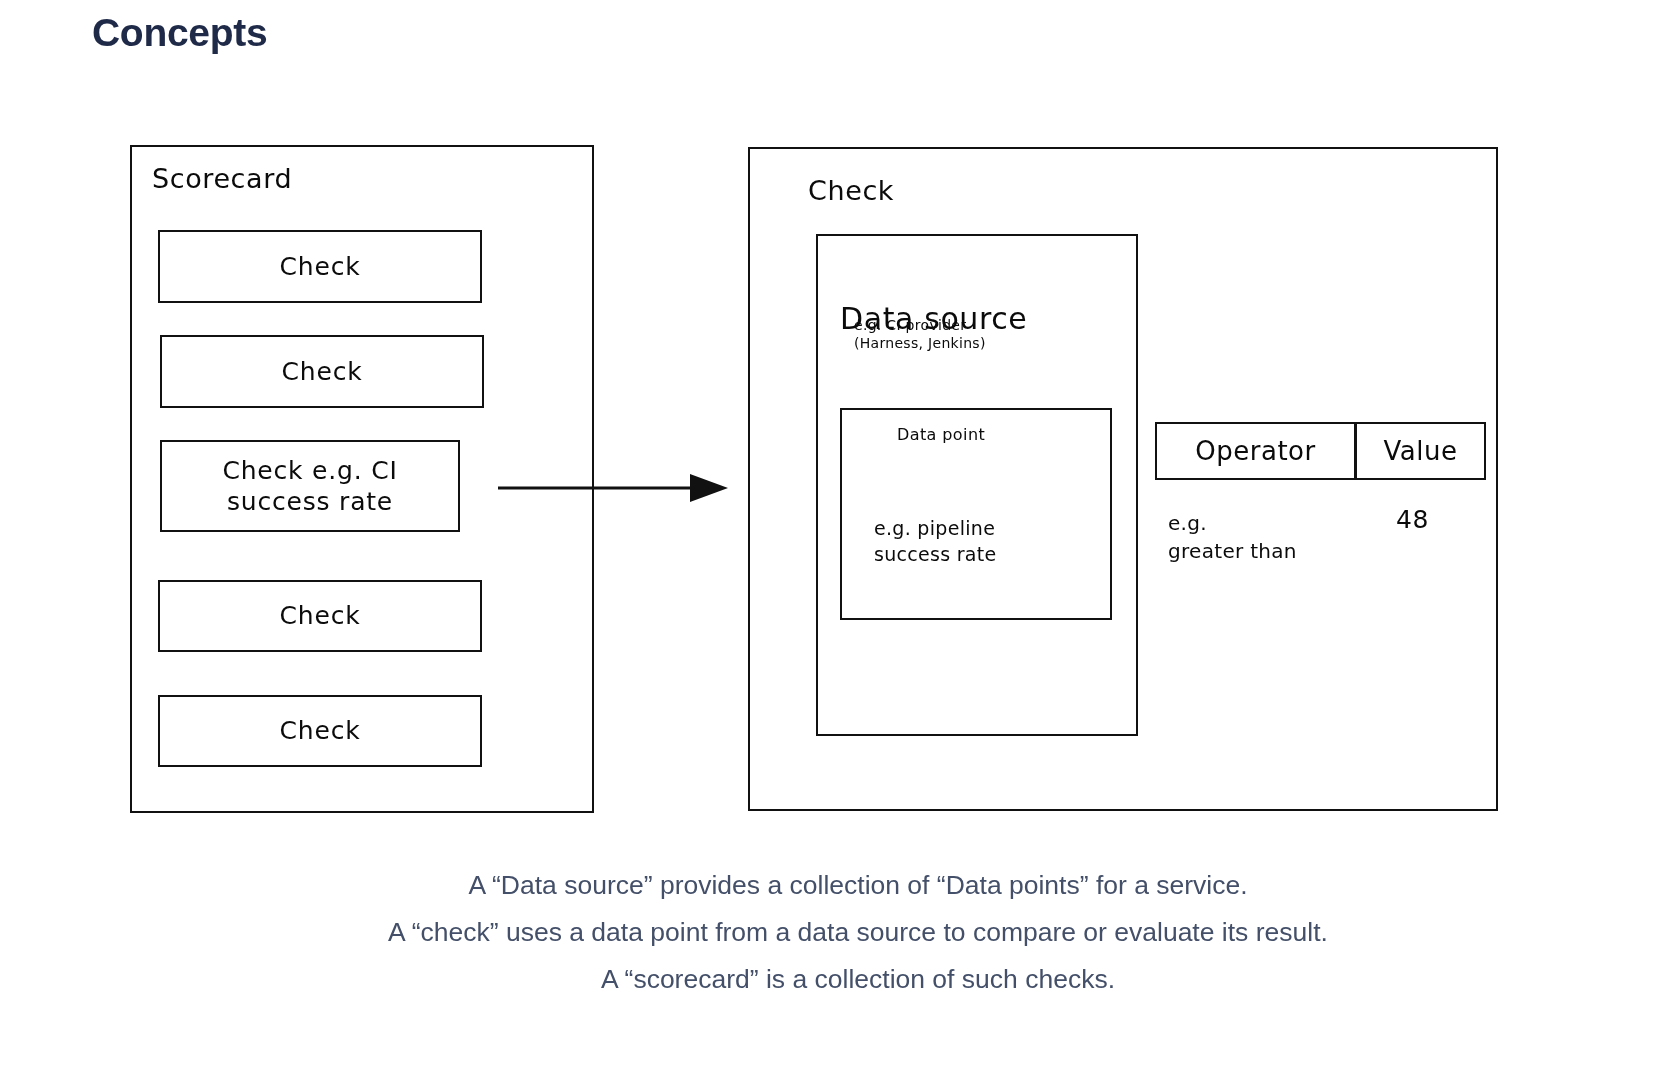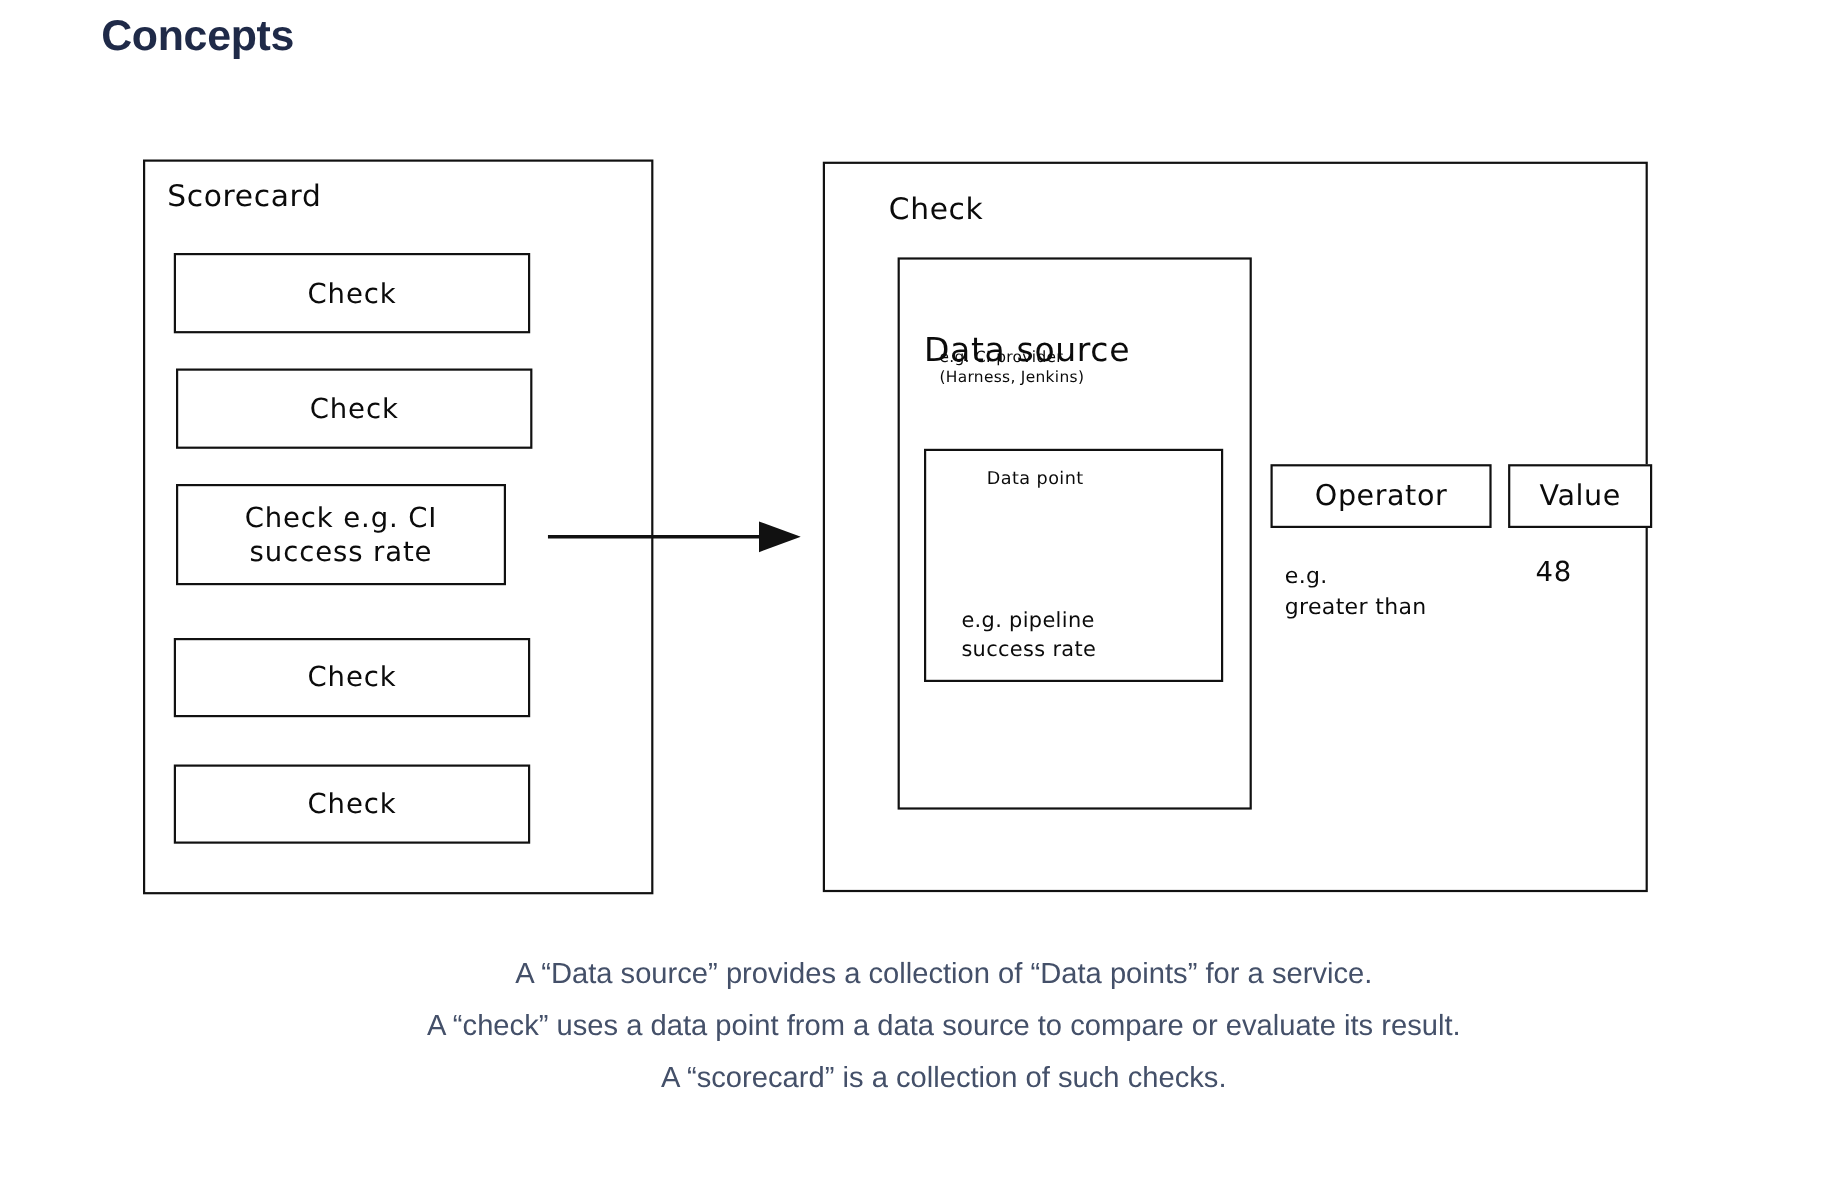--- a/index.html
+++ b/index.html
@@ -59,31 +59,31 @@
     position:absolute;left:854px;top:317px;font-size:14px;line-height:1.28;
     letter-spacing:0.3px;white-space:pre-line;
   }
 
   #datapoint-box{left:840px;top:408px;width:272px;height:212px;}
   #datapoint-label{
     position:absolute;left:858px;top:425px;font-size:16px;letter-spacing:0.4px;margin-left:39px;
   }
   #datapoint-note{
     position:absolute;left:874px;top:515px;font-size:19px;line-height:1.38;
-    letter-spacing:0.3px;white-space:pre-line;margin-top:36px;
+    letter-spacing:0.3px;white-space:pre-line;
   }
 
   #operator-box{left:1155px;top:422px;width:201px;height:58px;}
   #operator-box .label{font-size:26px;letter-spacing:0.5px;}
   #operator-note{
     position:absolute;left:1168px;top:510px;font-size:20px;line-height:1.38;
     letter-spacing:0.3px;white-space:pre-line;
   }
 
-  #value-box{left:1355px;top:422px;width:131px;height:58px;margin-left:16px;}
+  #value-box{left:1355px;top:422px;width:131px;height:58px;}
   #value-box .label{font-size:26px;letter-spacing:0.5px;}
   #value-note{
     position:absolute;left:1396px;top:505px;font-size:25px;letter-spacing:0.5px;
   }
 
   
   #caption{
     position:absolute;left:0;top:862px;width:1660px;text-align:center;
     color:#445069;font-size:26.5px;line-height:1.78;
     font-family:"Liberation Sans",sans-serif;

